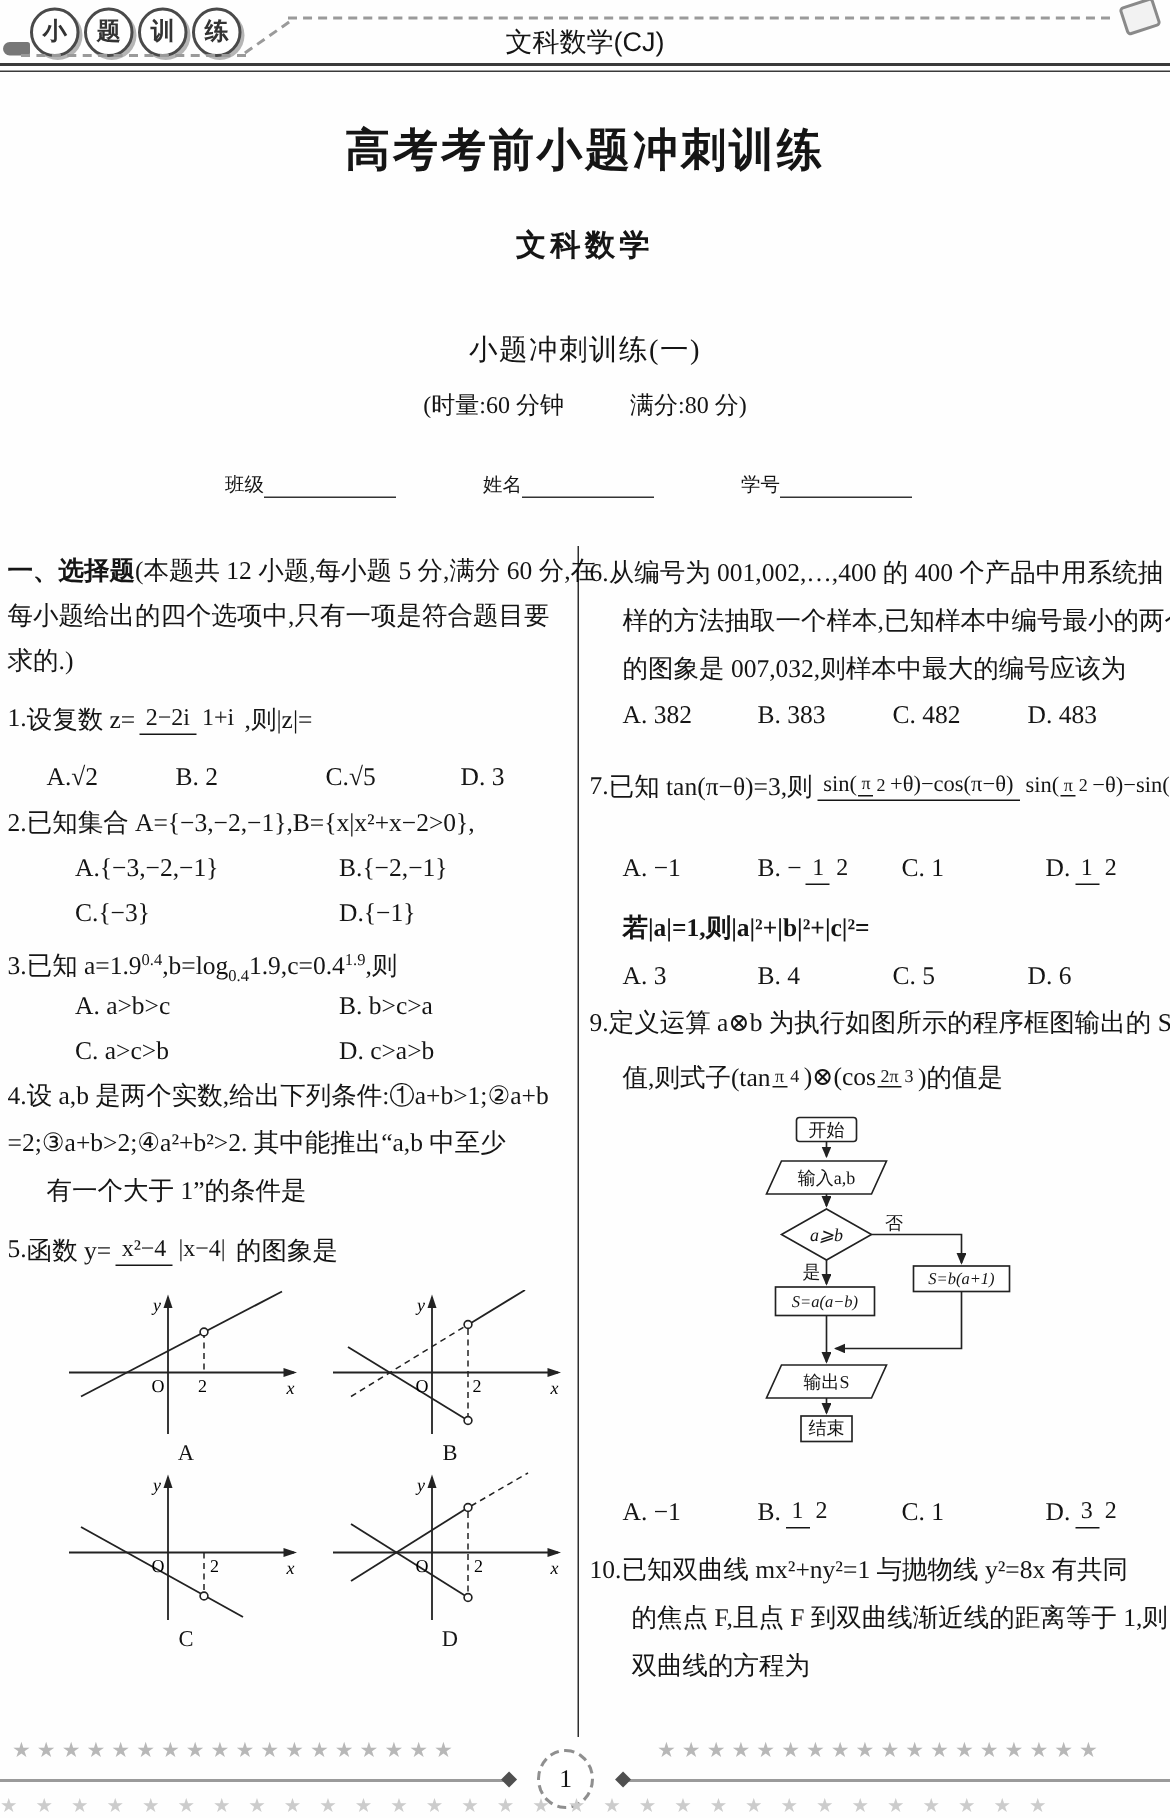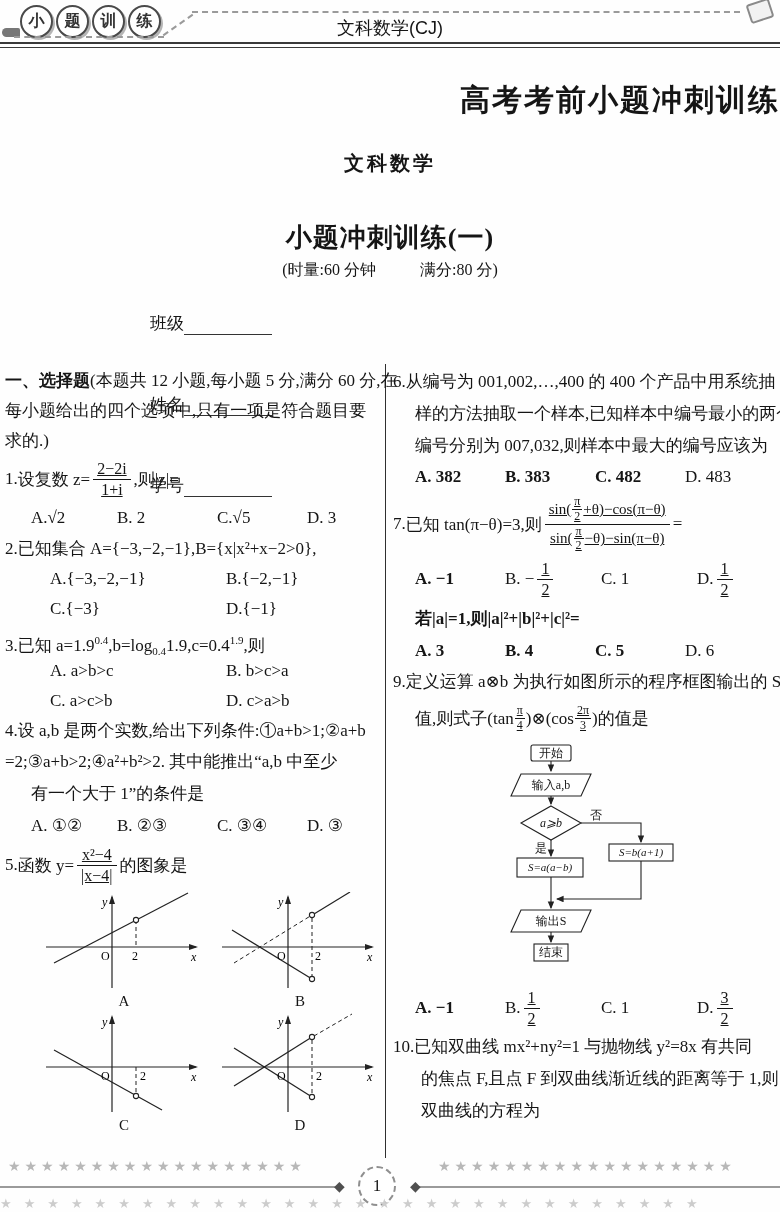--- a/index.html
+++ b/index.html
@@ -14,41 +14,41 @@
       font-family:"Liberation Sans",sans-serif;font-weight:normal;font-size:18px;}
   .dash-h1{position:absolute;left:14px;top:36px;width:150px;border-top:2px dashed #9a9a9a;}
   .dash-diag{position:absolute;left:160px;top:24px;width:36px;border-top:2px dashed #9a9a9a;transform:rotate(-35deg);}
   .dash-h2{position:absolute;left:192px;top:11px;width:548px;border-top:2px dashed #9a9a9a;}
   .clip-icon{position:absolute;right:8px;top:1px;width:20px;height:16px;border:2px solid #8a8a8a;
       border-radius:3px;transform:rotate(-18deg);background:#f2f2f2;}
   .hand-icon{position:absolute;left:2px;top:28px;width:18px;height:9px;background:#777;border-radius:5px 2px 2px 5px;}
   .double-rule{position:absolute;left:0;top:42px;width:780px;height:3px;
       border-top:2px solid #3a3a3a;border-bottom:1px solid #3a3a3a;}
   
-  .title-main{position:absolute;left:0;right:0;top:80px;text-align:right;font-weight:bold;font-size:30px;letter-spacing:2px;}
+  .title-main{position:absolute;left:0;right:0;top:80px;text-align:center;font-weight:bold;font-size:30px;letter-spacing:2px;}
   .title-subject{position:absolute;left:0;right:0;top:150px;text-align:center;font-weight:bold;font-size:20px;letter-spacing:3px;}
-  .title-section{position:absolute;left:0;right:0;top:220px;text-align:center;font-weight:bold;font-size:26px;letter-spacing:1px;}
+  .title-section{position:absolute;left:0;right:0;top:220px;text-align:center;font-weight:normal;font-size:19px;letter-spacing:1px;}
   .title-meta{position:absolute;left:0;right:0;top:260px;display:flex;justify-content:center;gap:44px;font-size:16px;}
-  .fields{position:absolute;left:150px;top:312px;display:flex;gap:58px;font-size:17px;flex-direction:column;}
+  .fields{position:absolute;left:150px;top:312px;display:flex;gap:58px;font-size:13px;}
   .field{display:flex;align-items:flex-end;}
   .blank{display:inline-block;width:88px;border-bottom:1px solid #333;height:19px;}
   
   .divider-v{position:absolute;left:385px;top:364px;width:1px;height:794px;background:#2f2f2f;}
   .col{position:absolute;top:366px;font-size:17px;}
   .col-left{left:5px;width:378px;}
   .col-right{left:393px;width:385px;}
   .ln{height:30px;line-height:30px;white-space:nowrap;}
   .h32{height:32px;line-height:32px;} .h34{height:34px;line-height:34px;}
   .pl{padding-left:26px;} .plr{padding-left:22px;} .plq{padding-left:28px;}
   .b{font-weight:bold;}
   .opts{display:flex;} .o1{width:86px;} .o2{width:100px;} .o3{width:90px;}
-  .ow{width:176px;margin-left:19px;} .or{width:90px;font-weight:bold;} .orb{width:96px;}
+  .ow{width:176px;margin-left:19px;} .or{width:90px;} .orb{width:96px;}
   sup{font-size:11px;} sub{font-size:11px;}
   .fracrow{display:flex;align-items:center;height:46px;white-space:nowrap;}
-  .frac{display:inline-flex;flex-direction:column;text-align:left;vertical-align:middle;margin:0 3px;font-size:16px;text-decoration:underline;}
+  .frac{display:inline-flex;text-align:left;vertical-align:middle;margin:0 3px;font-size:16px;}
   .frac .fn{display:flex;align-items:center;justify-content:center;border-bottom:1px solid #151515;padding:0 4px;line-height:1.25;}
   .frac .fd{display:flex;align-items:center;justify-content:center;padding:0 4px;line-height:1.25;}
   .bigfrac{font-size:15px;}
   .sfrac{font-size:12px;margin:0 1px;}
   .sfrac .fn,.sfrac .fd{padding:0 2px;line-height:1.15;}
   .q7row{display:flex;align-items:center;height:64px;white-space:nowrap;}
   .q9row{display:flex;align-items:center;height:40px;white-space:nowrap;}
   .foptrow{display:flex;align-items:center;height:46px;}
   .fopt{display:flex;align-items:center;}
   
@@ -155,26 +155,20 @@
       <span>B. b&gt;c&gt;a</span>
     </div>
     <div class="ln pl opts">
       <span class="ow">C. a&gt;c&gt;b</span>
       <span>D. c&gt;a&gt;b</span>
     </div>
 
     <div class="ln"><span>4.</span><span>设 a,b 是两个实数,给出下列条件:①a+b&gt;1;②a+b</span></div>
     <div class="ln h32">=2;③a+b&gt;2;④a²+b²&gt;2. 其中能推出“a,b 中至少</div>
     <div class="ln h32 pl">有一个大于 1”的条件是</div>
-    <div class="ln h32 pl opts">
-      <span class="o1">A. ①②</span>
-      <span class="o2">B. ②③</span>
-      <span class="o3">C. ③④</span>
-      <span>D. ③</span>
-    </div>
 
     <div class="fracrow">
       <span>5.</span>
       <span>函数 y=</span>
       <span class="frac">
         <span class="fn">x²−4</span>
         <span class="fd">|x−4|</span>
       </span>
       <span>的图象是</span>
     </div>
@@ -270,21 +264,21 @@
         </svg>
         <div class="glabel">D</div>
       </div>
     </div>
   </div>
 
   <div class="col col-right">
     
     <div class="ln h32"><span>6.</span><span>从编号为 001,002,…,400 的 400 个产品中用系统抽</span></div>
     <div class="ln h32 plr">样的方法抽取一个样本,已知样本中编号最小的两个</div>
-    <div class="ln h32 plr">编号分别为 007,032,则样本中最大的编号应该为</div>
+    <div class="ln h32 plr">的图象是 007,032,则样本中最大的编号应该为</div>
     <div class="ln plr opts">
       <span class="or">A. 382</span>
       <span class="or">B. 383</span>
       <span class="or">C. 482</span>
       <span>D. 483</span>
     </div>
 
     
     <div class="q7row">
       <span>7.</span>

